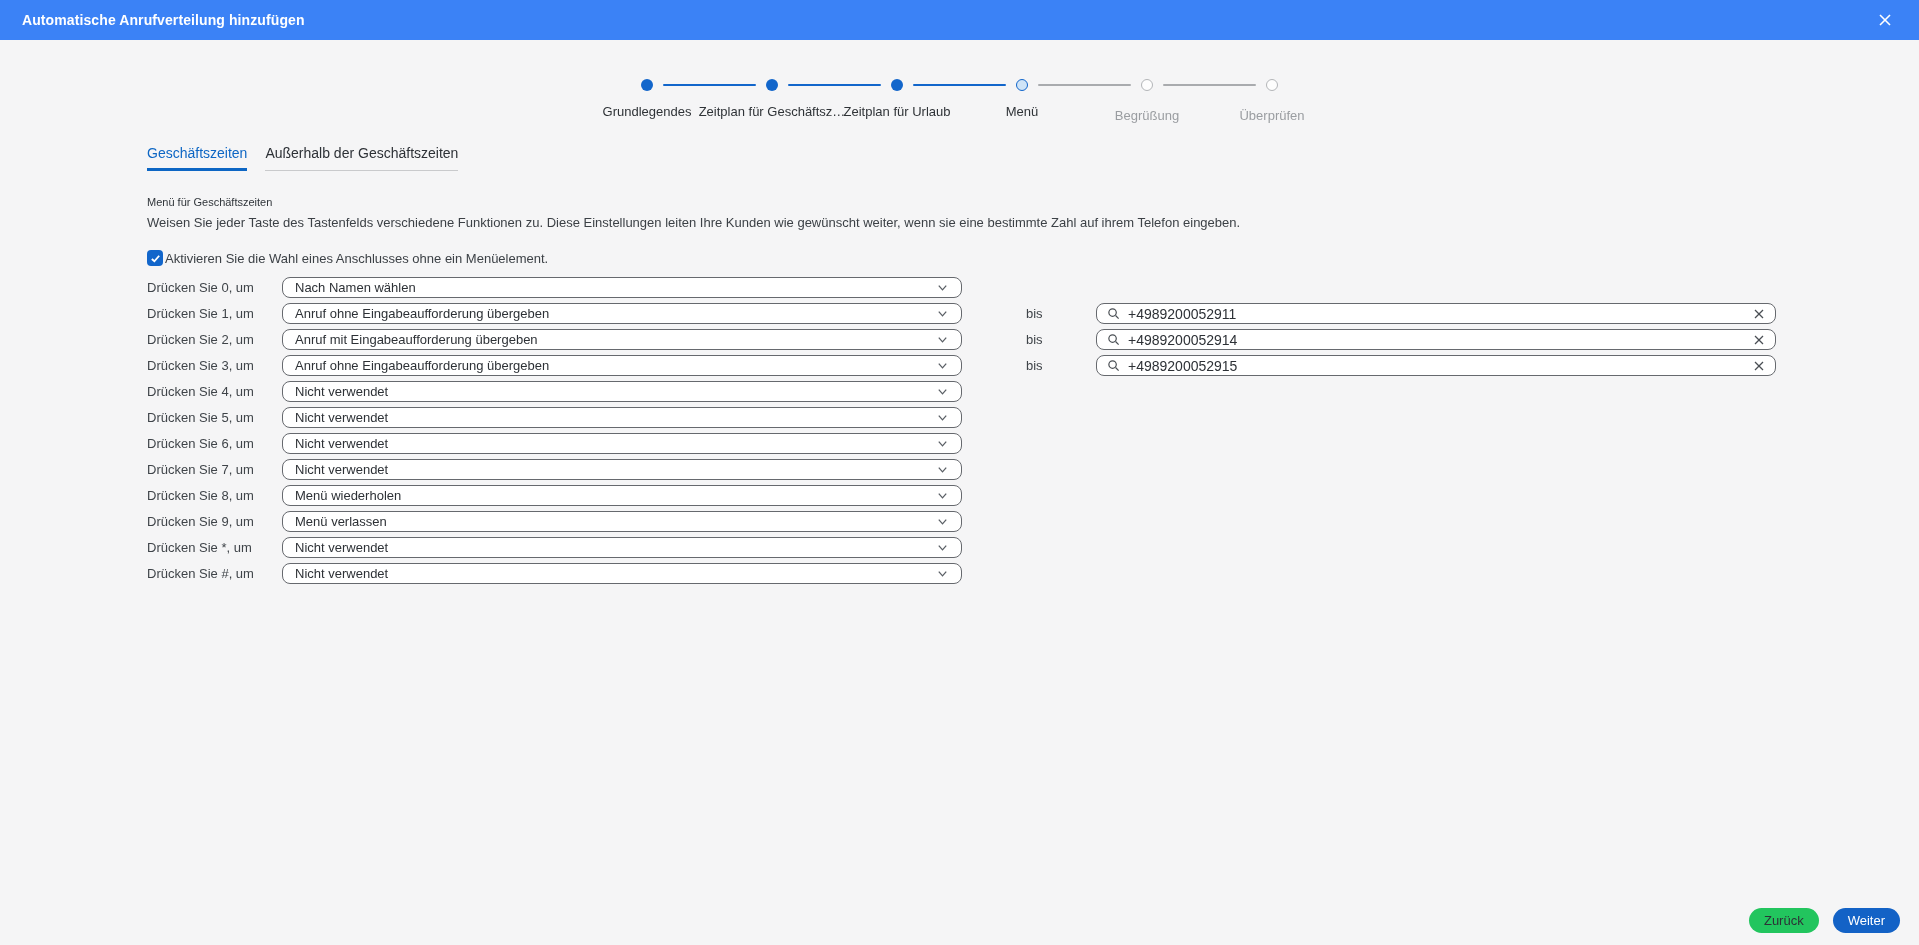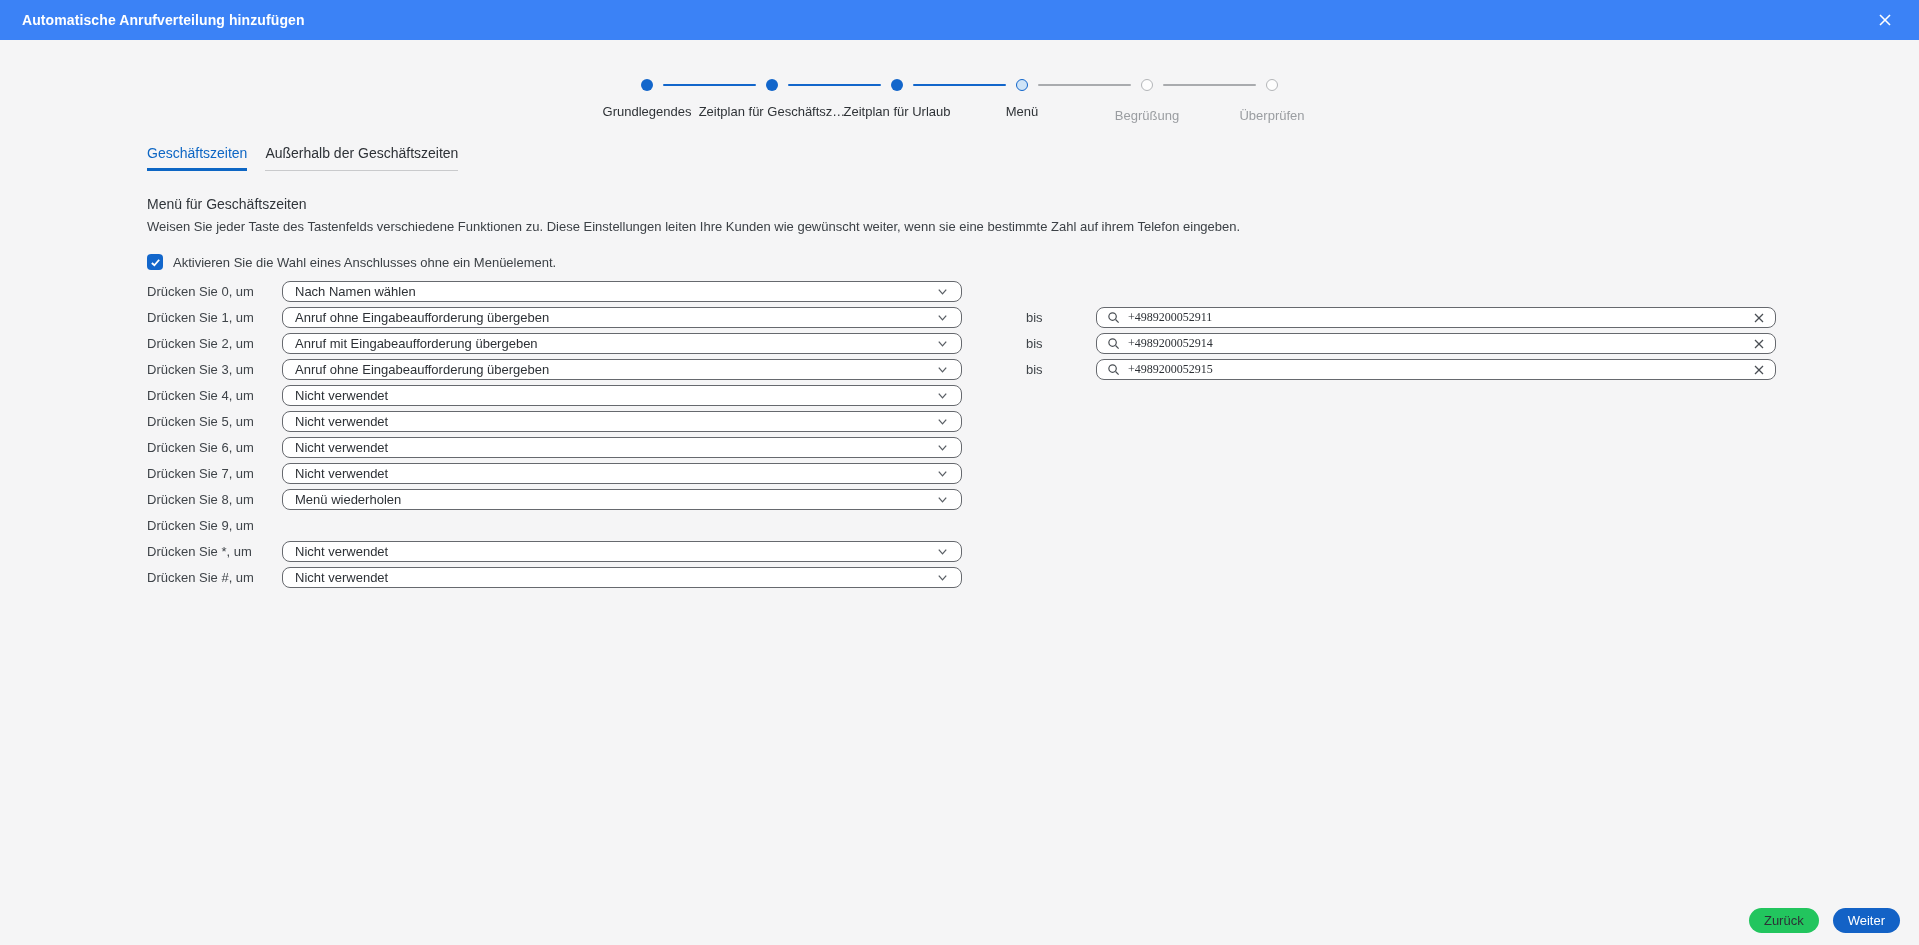--- a/index.html
+++ b/index.html
@@ -49,24 +49,24 @@
   .tab { font-size:14px; cursor:pointer; }
   .tab.active {
     color:#0d66c4; padding-bottom:7px; border-bottom:3px solid #0d66c4;
   }
   .tab.inactive {
     color:#2d3136; padding-bottom:2px; border-bottom:1px solid #c9cacc;
   }
 
   
   .section { margin:25px 0 0 147px; }
-  .section-title { font-size:14px; font-weight:400; color:#30353a; }
+  .section-title { font-size:11px; font-weight:400; color:#30353a; }
   .section-desc { margin-top:7px; font-size:13px; color:#3c4146; }
 
-  .checkbox-row { margin-top:20px; display:flex; align-items:center; gap:10px; cursor:pointer; }
+  .checkbox-row { margin-top:20px; display:flex; align-items:center; gap:2px; cursor:pointer; }
   .checkbox {
     width:16px; height:16px; background:#1266cb; border-radius:4px;
     display:flex; align-items:center; justify-content:center;
   }
   .checkbox svg { stroke:#fff; }
   .checkbox-label { font-size:13px; color:#3c4146; }
 
   
   .rows { margin:11px 0 0 147px; display:flex; flex-direction:column; gap:5px; }
   .row { display:flex; align-items:center; height:21px; }
@@ -78,22 +78,22 @@
     font-size:13px; color:#2d3136; cursor:pointer;
   }
   .dropdown .chev { margin-left:auto; display:flex; align-items:center; }
   .bis { margin-left:64px; width:20px; font-size:13px; color:#3f4449; }
   .searchfield {
     margin-left:50px; width:680px; height:21px; background:#fff;
     border:1px solid #66696e; border-radius:8px;
     display:flex; align-items:center; padding:0 10px; gap:8px;
   }
   .searchfield input {
-    border:none; outline:none; flex:1; font-size:12px; color:#2d3136;
-    background:transparent; font-family:Liberation Serif, serif;
+    border:none; outline:none; flex:1; font-size:14px; color:#2d3136;
+    background:transparent; font-family:Liberation Sans, sans-serif;
   }
   .clear-btn { background:none; border:none; cursor:pointer; display:flex; align-items:center; padding:0; }
 
   
   .footer { position:absolute; right:19px; bottom:12px; display:flex; gap:14px; }
   .btn {
     height:25px; border:none; border-radius:13px; padding:0 15px;
     font-size:13px; font-family:"Liberation Sans", sans-serif; cursor:pointer;
   }
   .btn-back { background:#22c55e; color:#2d3136; }
@@ -299,20 +299,28 @@
         <span>Menü wiederholen</span>
         <span class="chev">
           <svg width="13" height="13" viewBox="0 0 14 14" fill="none" stroke="#5a5f65" stroke-width="1.4">
             <polyline points="3,5 7,9.5 11,5"></polyline>
           </svg>
         </span>
       </div>
     </div>
     <div class="row">
       <div class="key-label">Drücken Sie 9, um</div>
+      <div class="dropdown">
+        <span>Menü verlassen</span>
+        <span class="chev">
+          <svg width="13" height="13" viewBox="0 0 14 14" fill="none" stroke="#5a5f65" stroke-width="1.4">
+            <polyline points="3,5 7,9.5 11,5"></polyline>
+          </svg>
+        </span>
+      </div>
     </div>
     <div class="row">
       <div class="key-label">Drücken Sie *, um</div>
       <div class="dropdown">
         <span>Nicht verwendet</span>
         <span class="chev">
           <svg width="13" height="13" viewBox="0 0 14 14" fill="none" stroke="#5a5f65" stroke-width="1.4">
             <polyline points="3,5 7,9.5 11,5"></polyline>
           </svg>
         </span>

